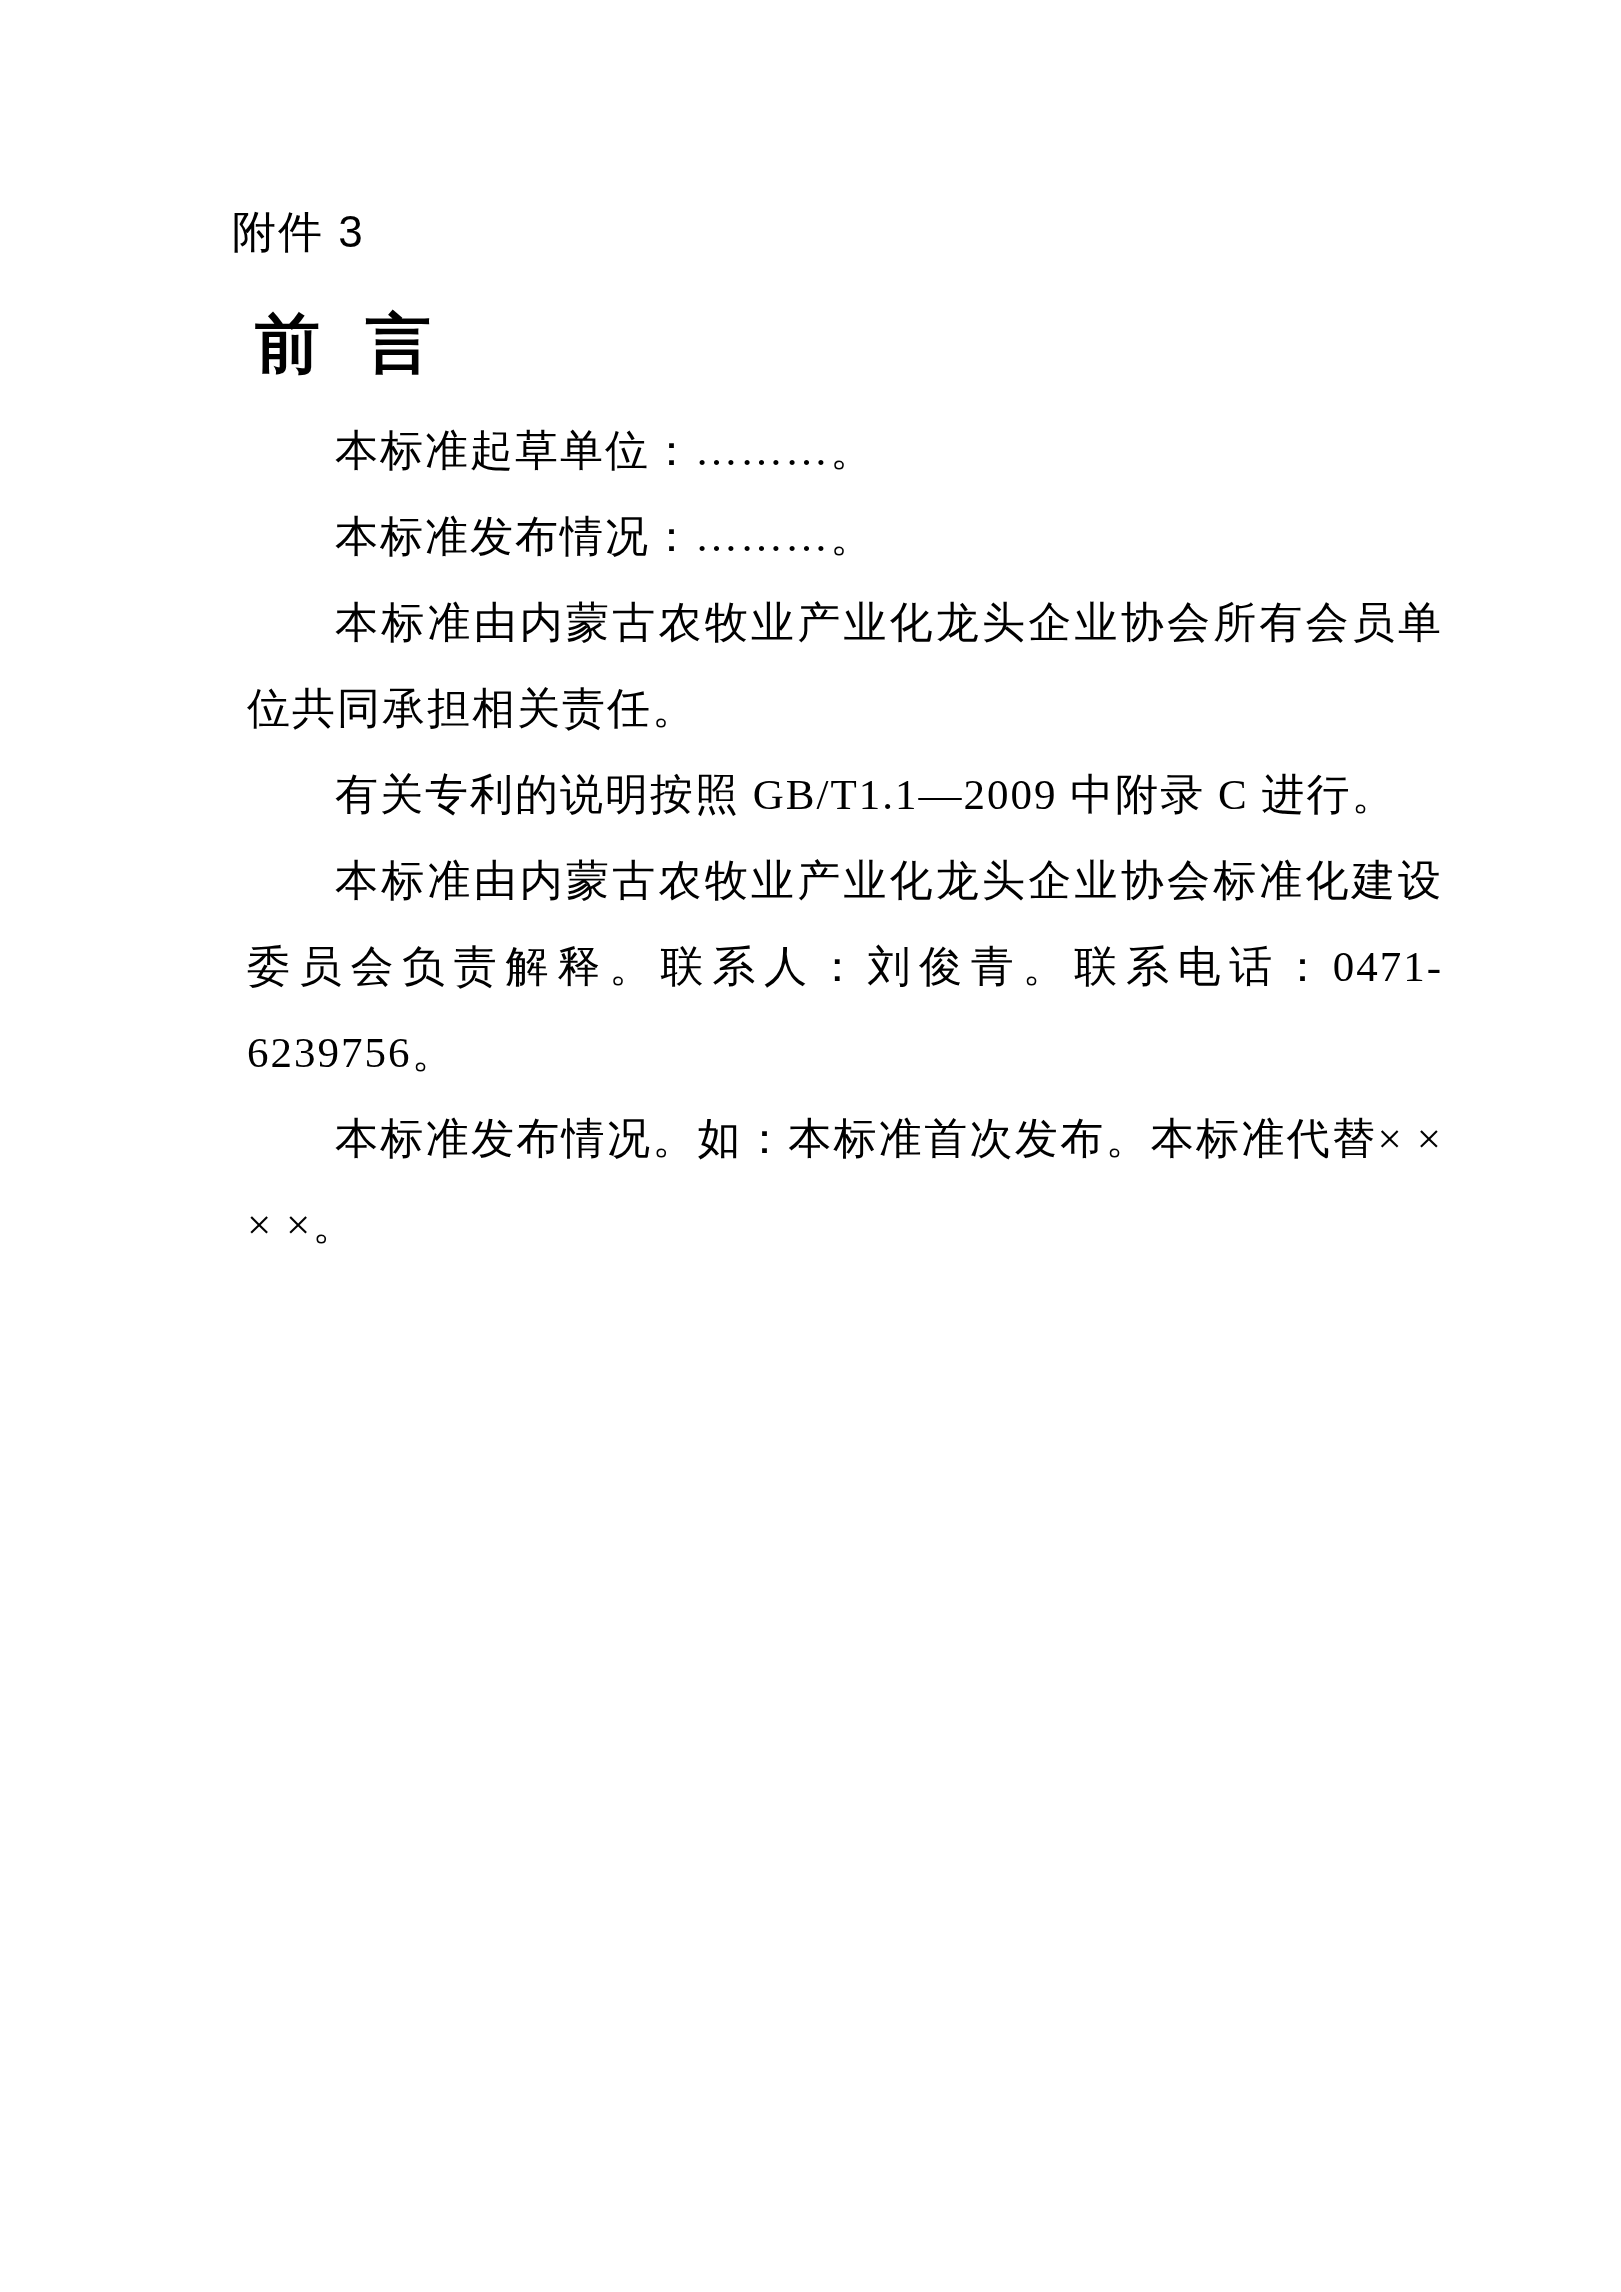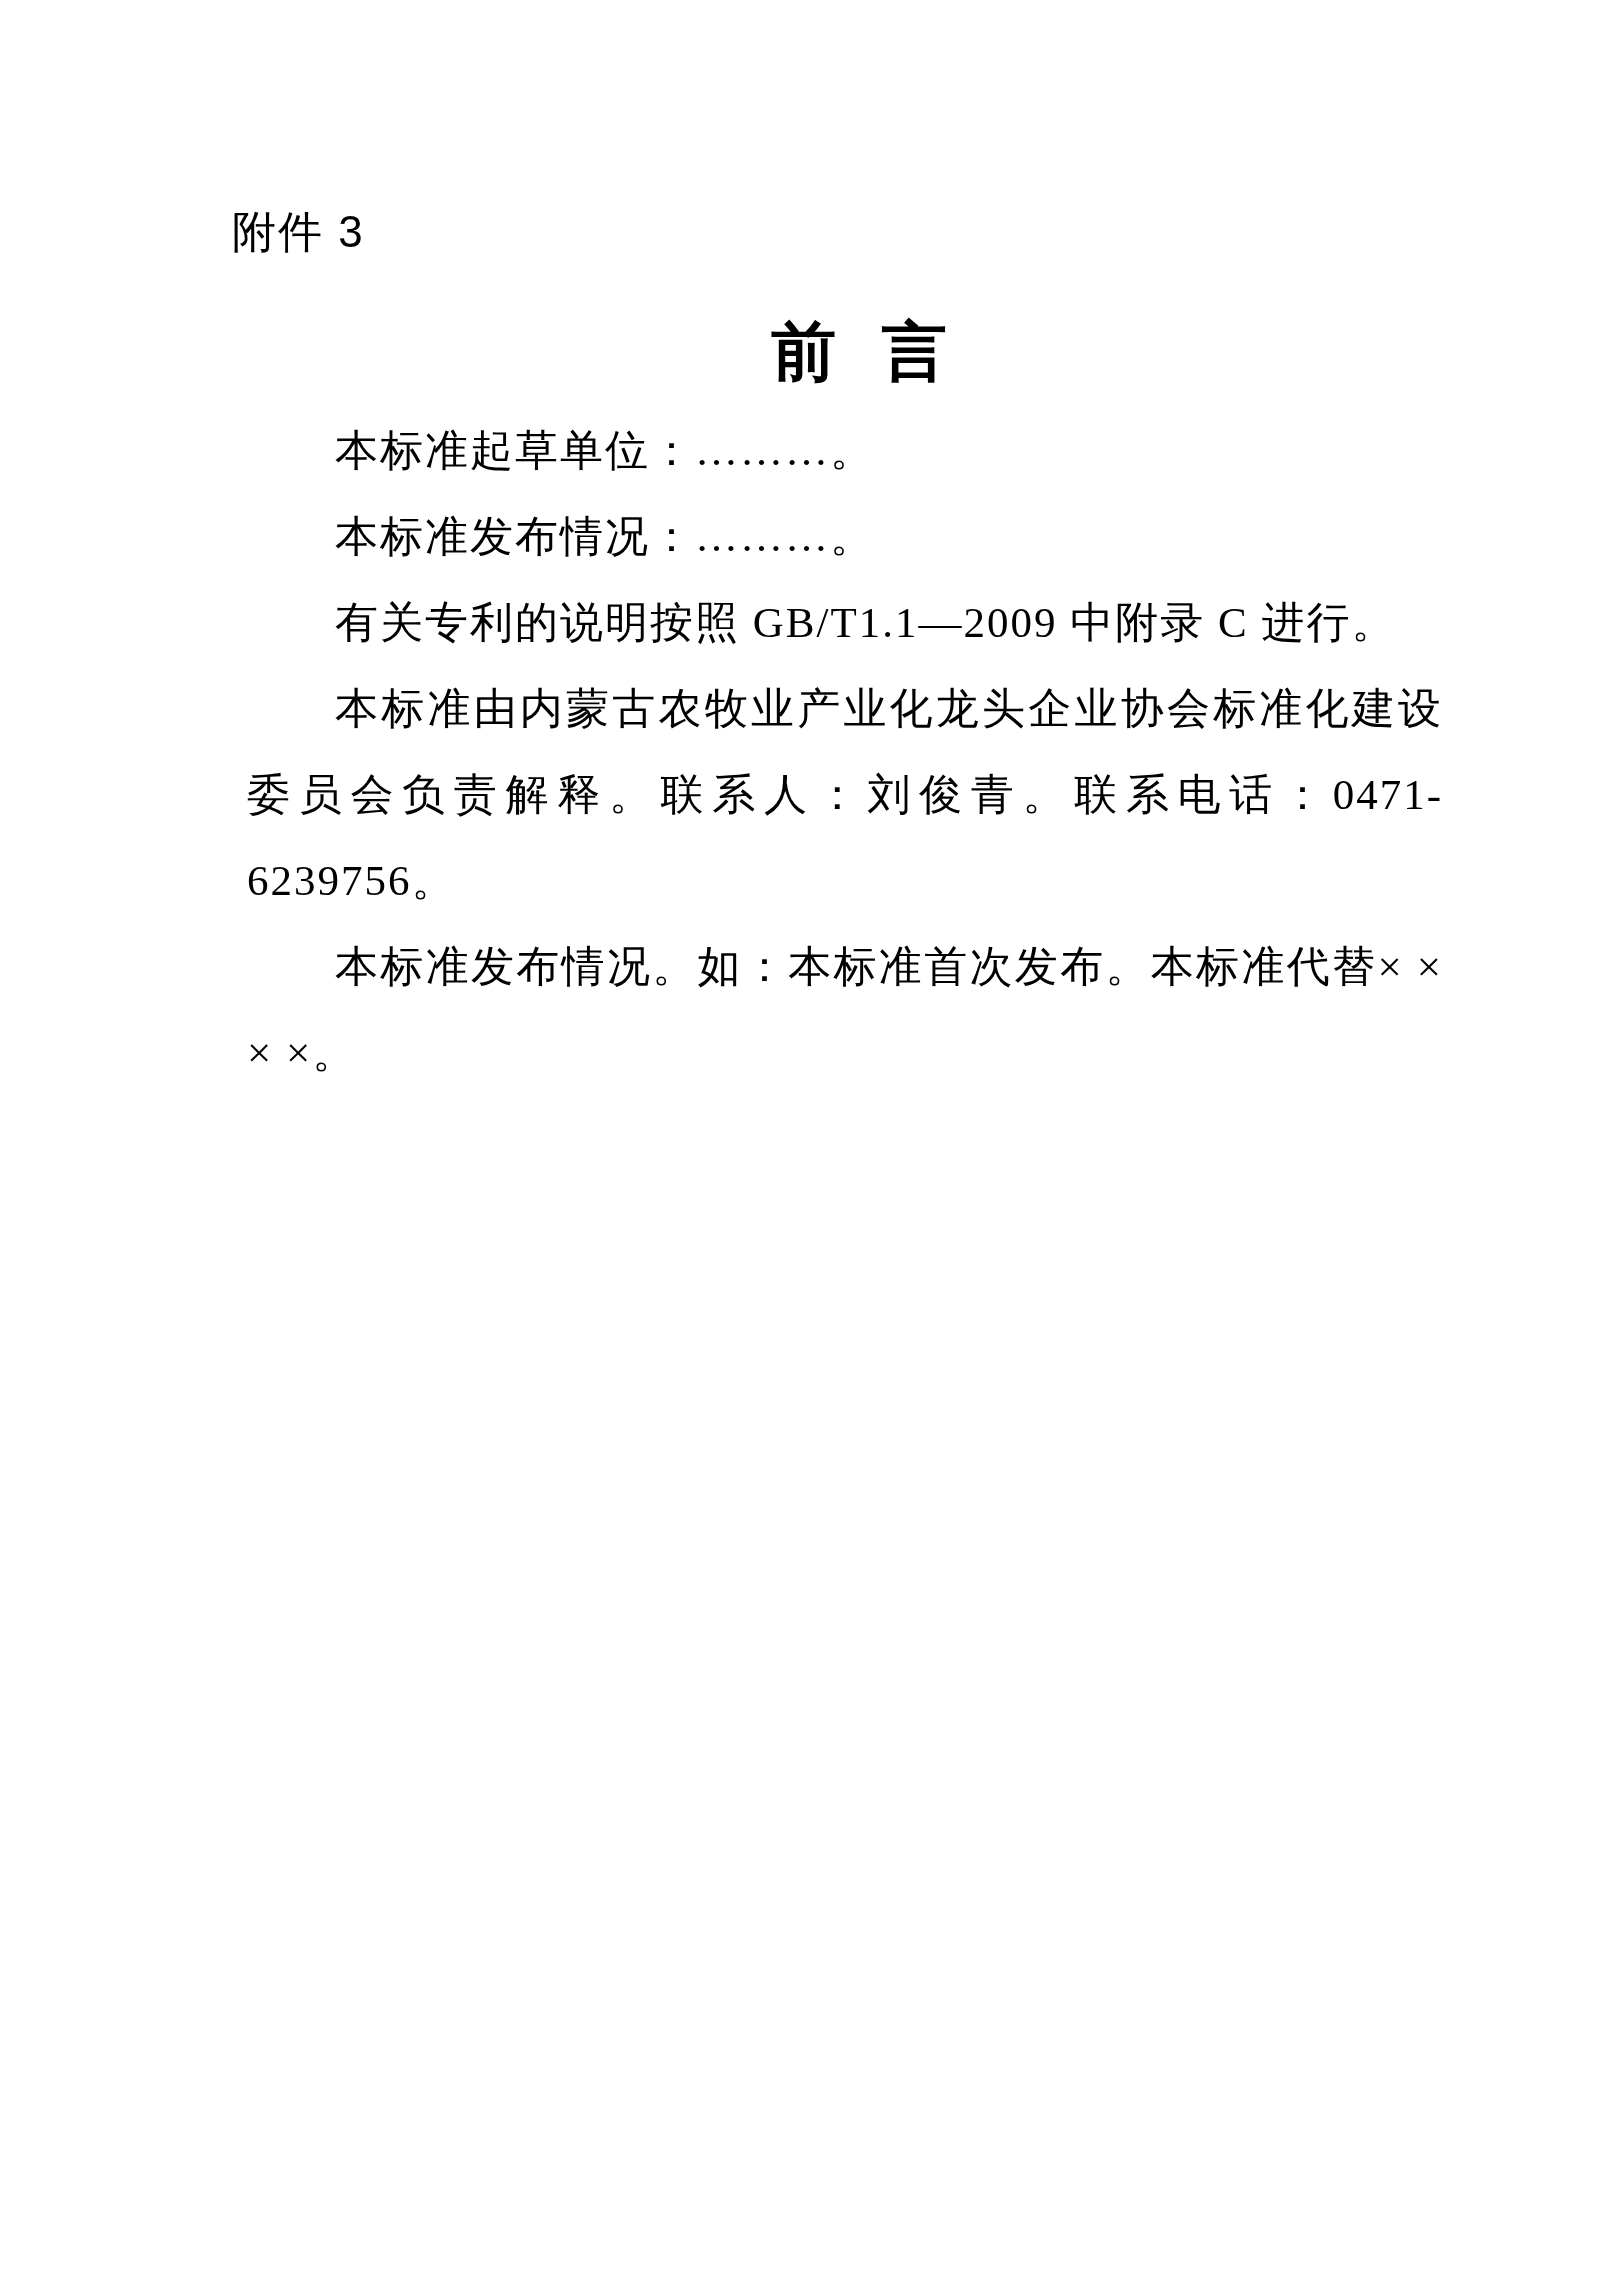--- a/index.html
+++ b/index.html
@@ -28,22 +28,21 @@
     line-height: 51px;
     color: #000000;
     letter-spacing: 2px;
     white-space: pre;
   }
   .doc-title {
     position: absolute;
     left: 247px;
     top: 292px;
     width: 1196px;
-    margin: 16px;
-    text-align: center;
+    margin: 8px;
     font-family: "Liberation Serif", serif;
     font-size: 65px;
     line-height: 88px;
     font-weight: bold;
     color: #000000;
     letter-spacing: 3.9px;
     word-spacing: 21.6px;
   }
   .doc-body {
     position: absolute;
@@ -68,19 +67,20 @@
 
 <div class="page">
 
   <div class="attachment-label">附件 3</div>
 
   <h1 class="doc-title">前 言</h1>
 
   <div class="doc-body">
     <p>本标准起草单位：………。</p>
     <p>本标准发布情况：………。</p>
+    <p>本标准由内蒙古农牧业产业化龙头企业协会所有会员单位共同承担相关责任。</p>
     <p>有关专利的说明按照 GB/T1.1—2009 中附录 C 进行。</p>
     <p>本标准由内蒙古农牧业产业化龙头企业协会标准化建设委员会负责解释。联系人：刘俊青。联系电话：0471-6239756。</p>
     <p>本标准发布情况。如：本标准首次发布。本标准代替× × × ×。</p>
   </div>
 
 </div>
 
 
 </body></html>

